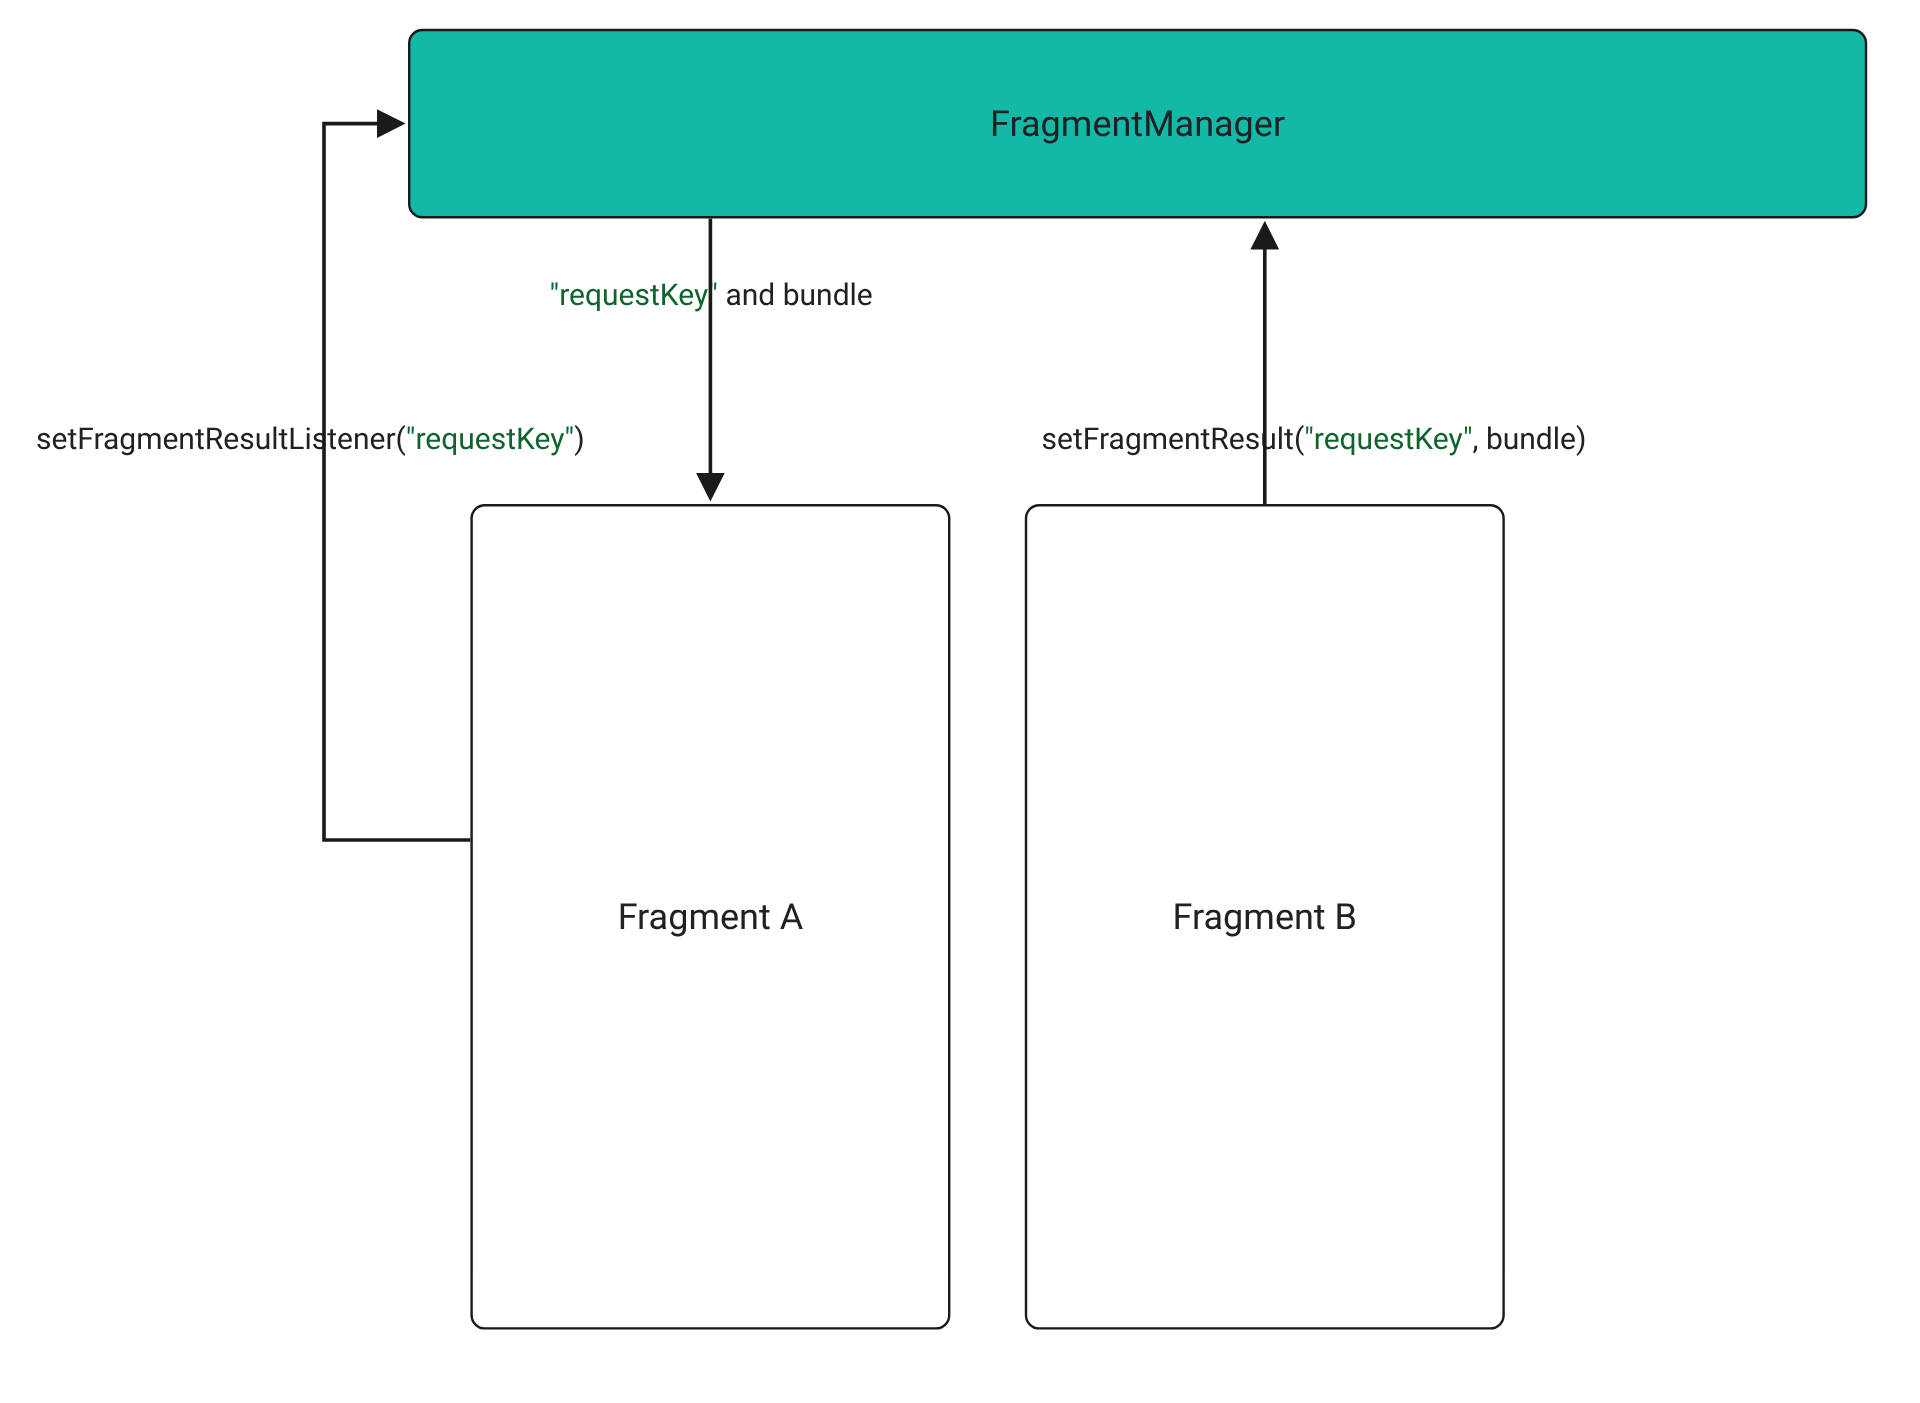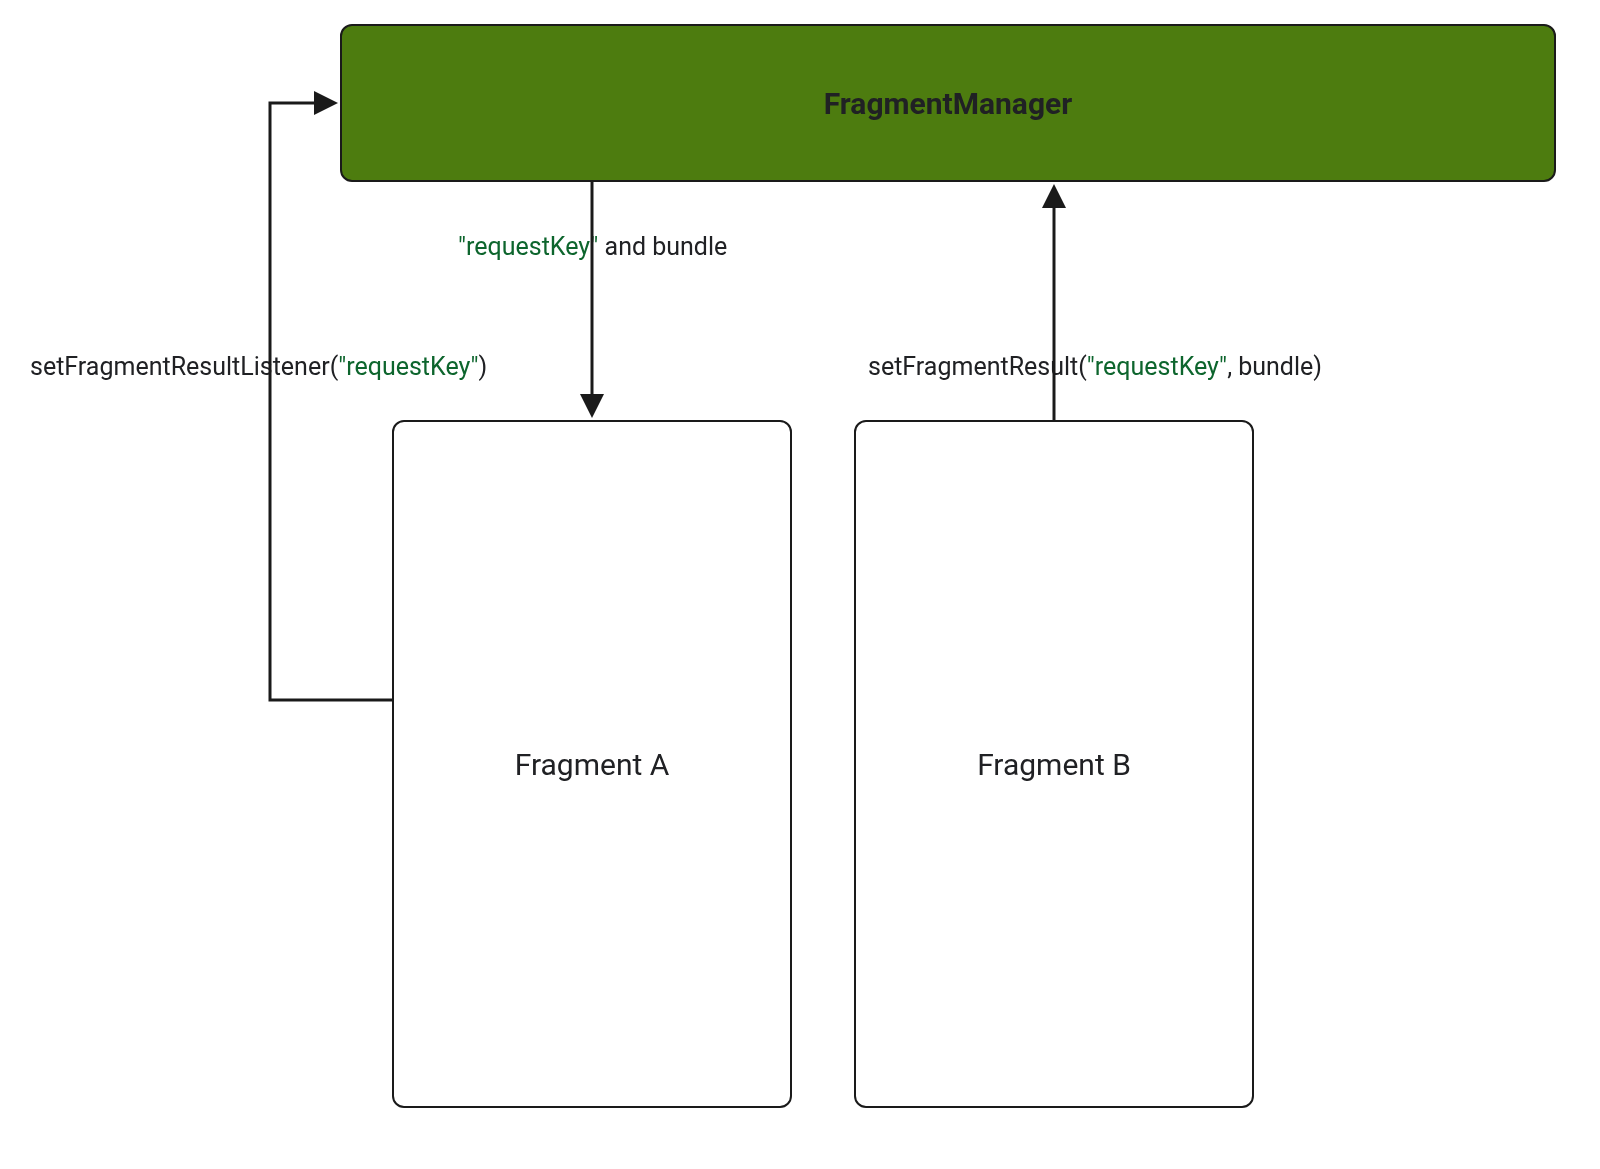--- a/index.html
+++ b/index.html
@@ -21,22 +21,21 @@
     border: 2.5px solid #1a1a1a;
     border-radius: 12px;
     background: #ffffff;
     display: flex;
     align-items: center;
     justify-content: center;
     font-size: 30px;
     box-sizing: border-box;
   }
   .box.manager {
-    background: #4d7c0f;
-    font-weight: bold;
+    background: #14b8a6;
   }
   .label {
     position: absolute;
     font-size: 25px;
     white-space: nowrap;
   }
   .code-string { color: #0d652d; }
   svg.arrows {
     position: absolute;
     left: 0; top: 0;

